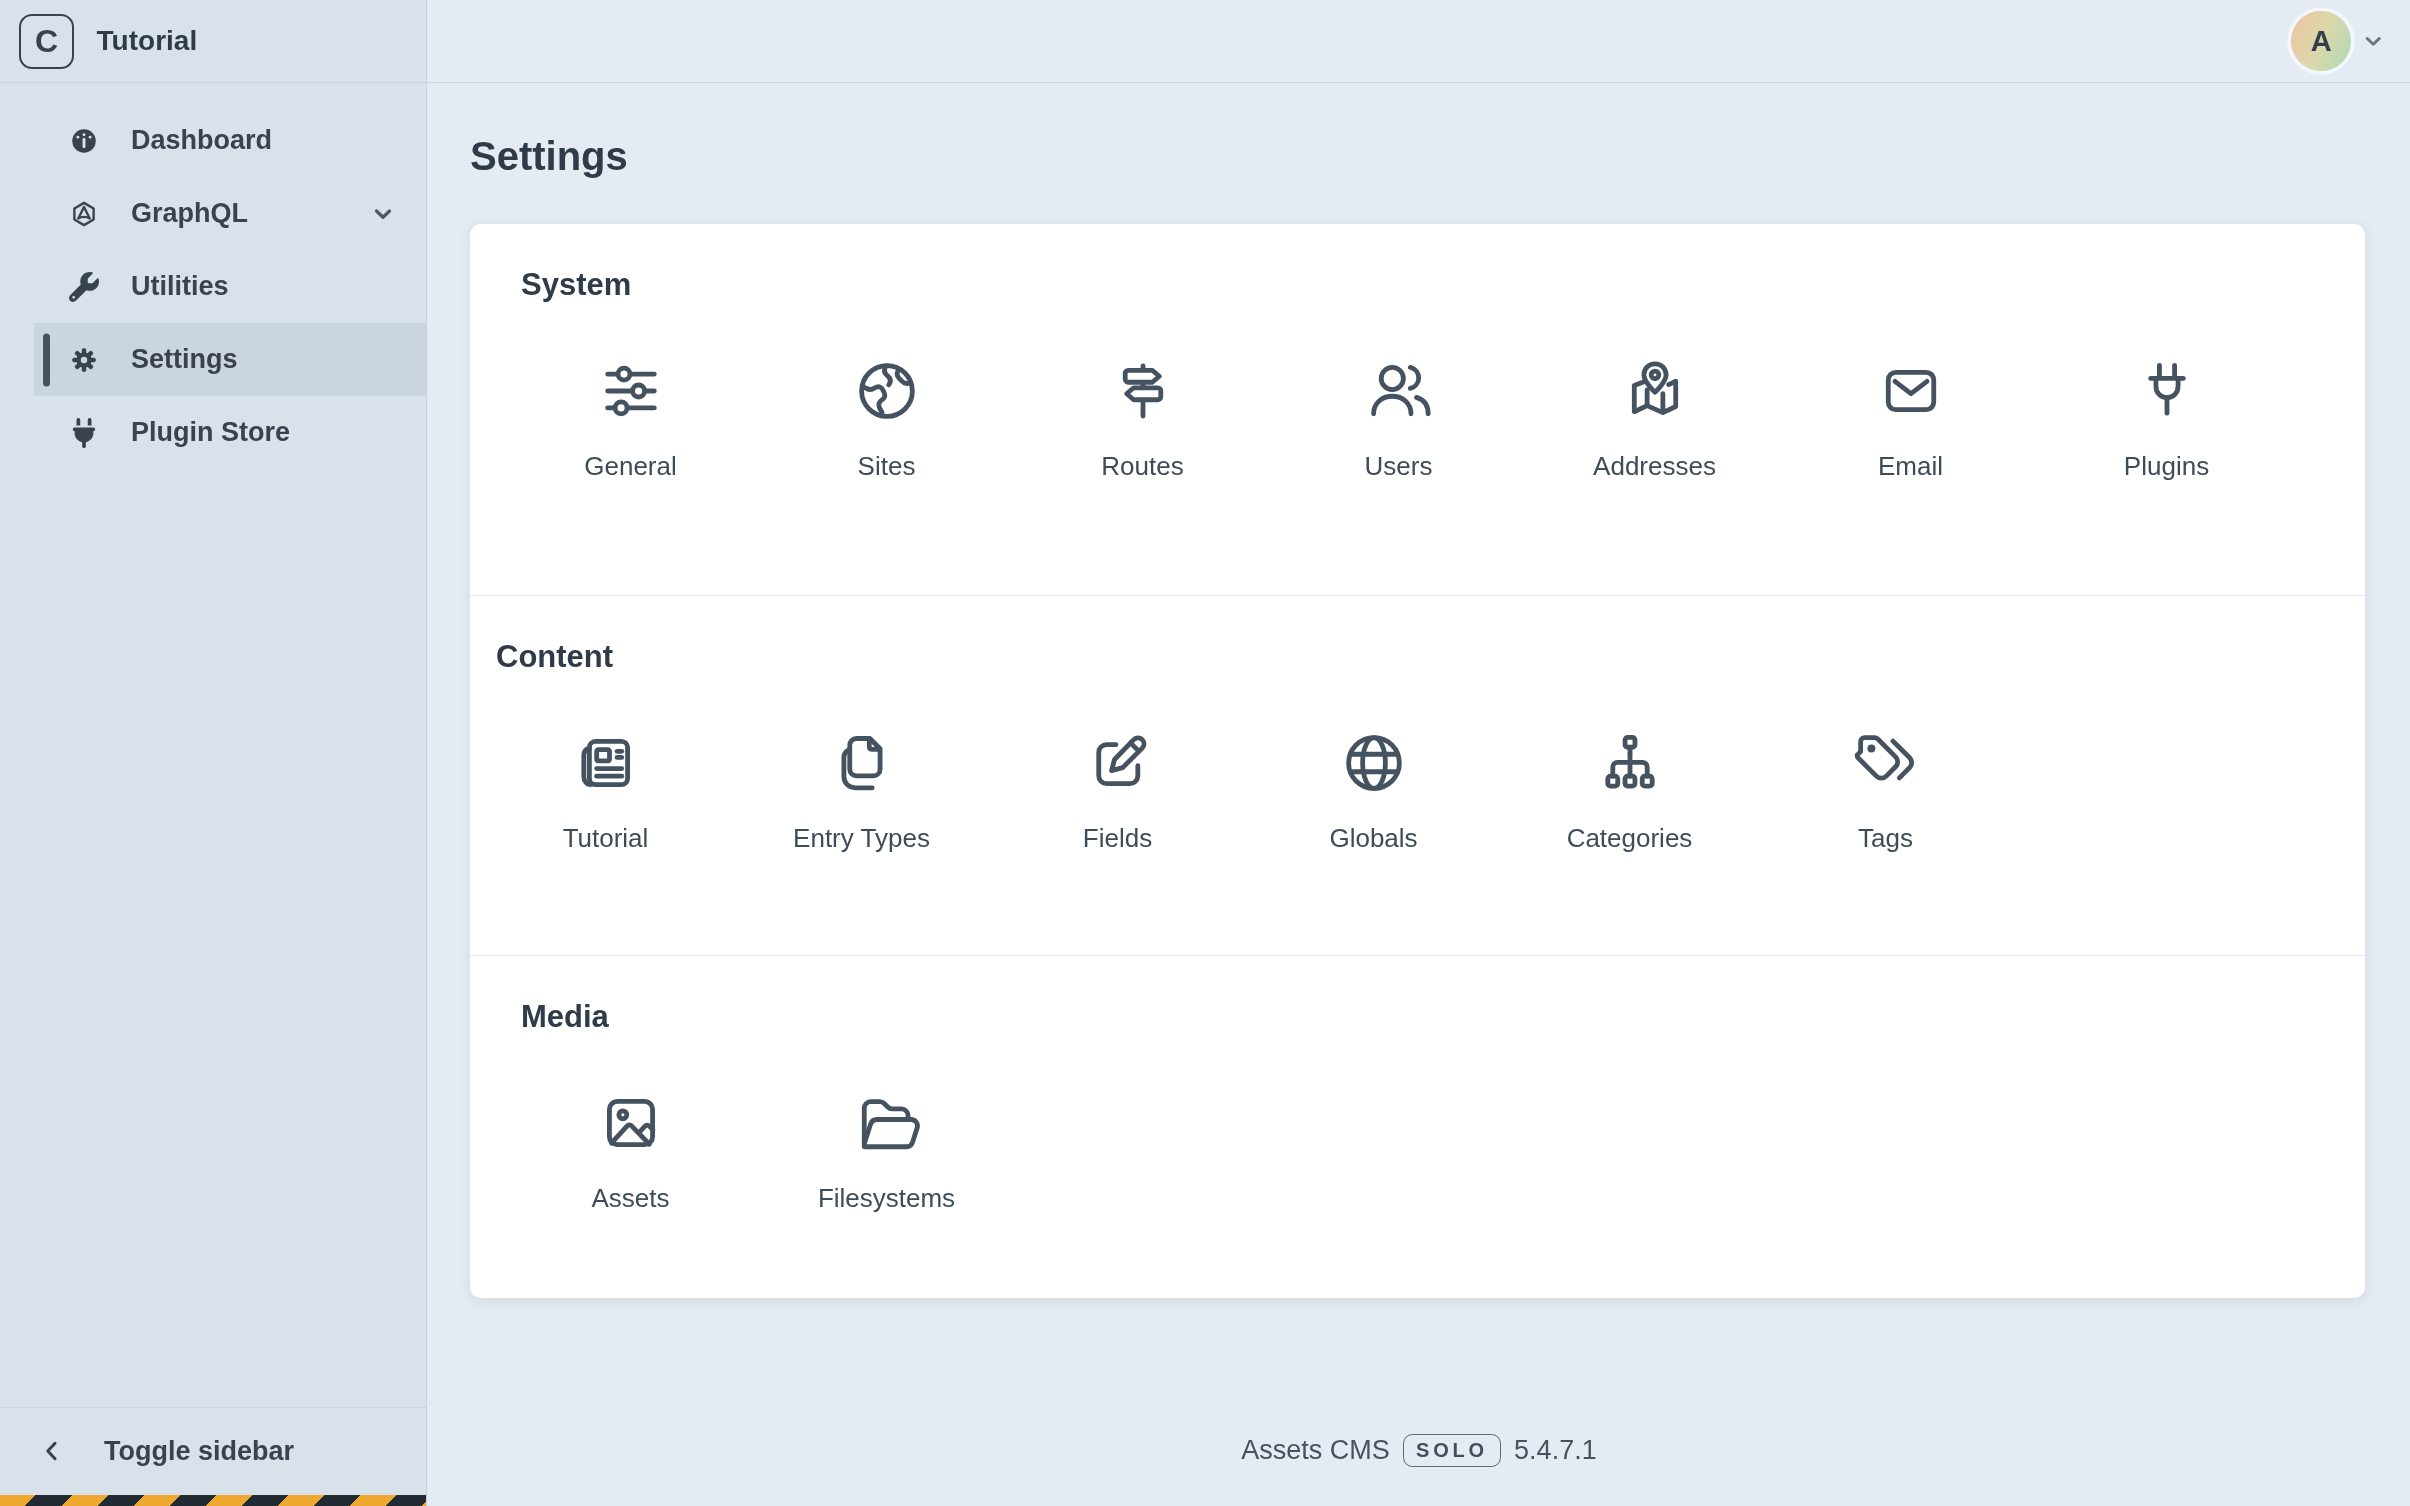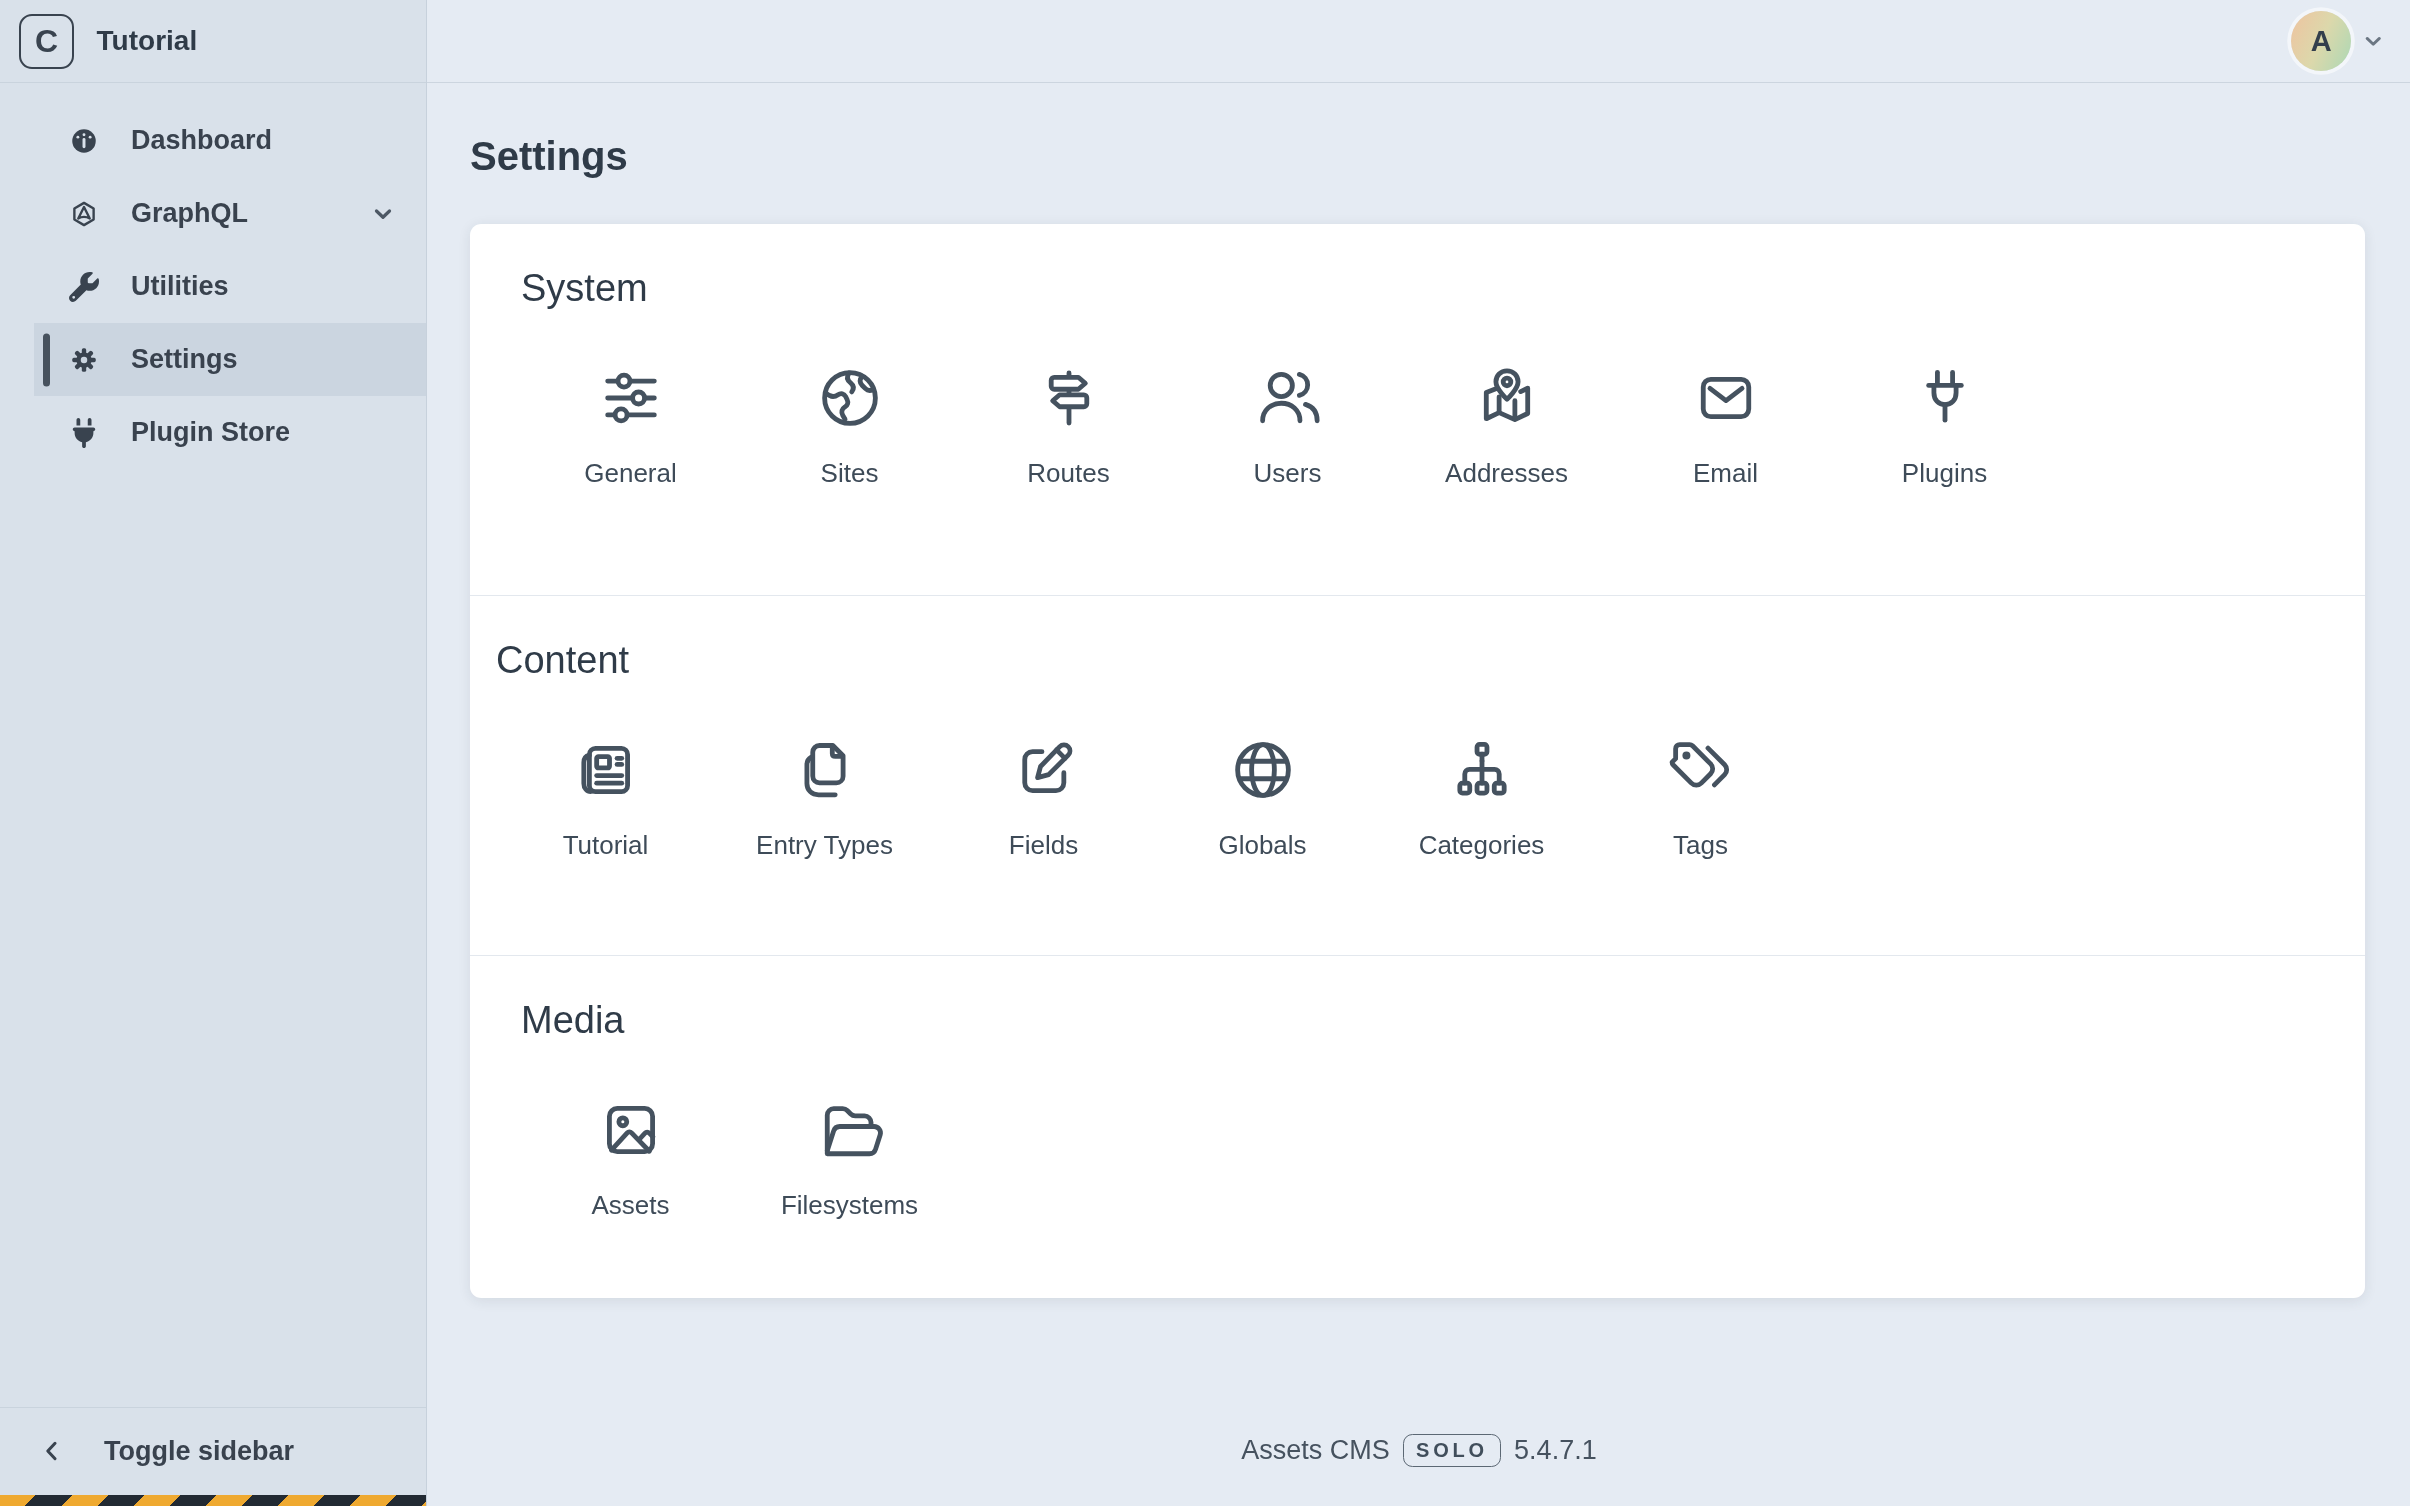--- a/index.html
+++ b/index.html
@@ -68,22 +68,22 @@
   .avatar-chevron svg{width:24.5px;height:24.5px;display:block;}
   .page-title{margin:51px 0 0 43px;font-size:40px;font-weight:700;color:#2f3b48;}
   .card{
     margin:45px 0 0 43px;width:1895px;background:#ffffff;border-radius:11.3px;
     box-shadow:0 2.8px 13px rgba(31,41,51,.09);box-sizing:border-box;overflow:hidden;
   }
   .card-section{padding:43px 51px 0;box-sizing:border-box;}
   .section-0{height:371px;}
   .section-1{height:360px;border-top:0.9px solid #e3e8ee;padding-left:26px;}
   .section-2{height:343px;border-top:0.9px solid #e3e8ee;}
-  .section-title{margin:0 0 53px;font-size:38px;font-weight:400;color:#2f3b48;}
-  .tile-row{display:flex;}
+  .section-title{margin:0 0 53px;font-size:31px;font-weight:700;color:#2f3b48;}
+  .tile-row{display:flex;gap:37px;}
   .tile{
     width:219px;display:flex;flex-direction:column;align-items:center;
     text-decoration:none;cursor:pointer;flex:none;
   }
   .tile-icon{width:70px;height:70px;color:#45525f;}
   .tile-icon svg{width:70px;height:70px;display:block;fill:none;stroke:currentColor;
     stroke-width:1.65;stroke-linecap:round;stroke-linejoin:round;}
   .tile-label{margin-top:24.5px;font-size:26px;color:#3e4b58;}
   .main-footer{
     position:absolute;left:0;right:0;bottom:40px;

